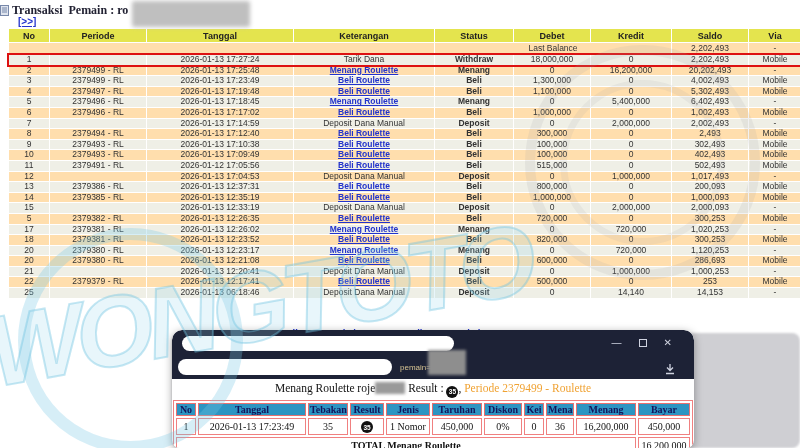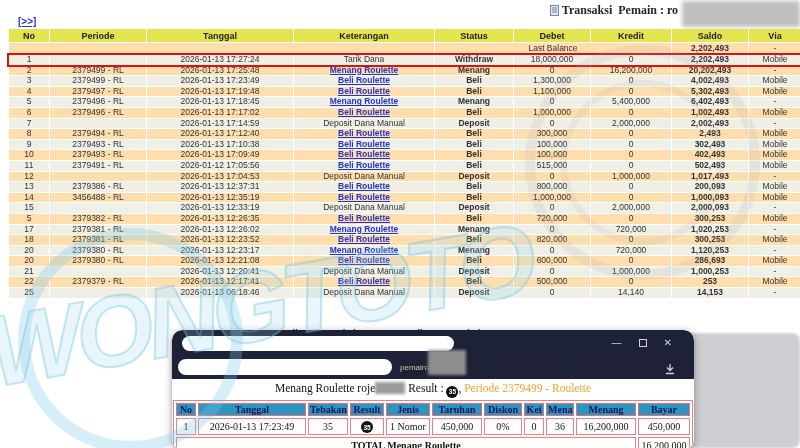--- a/index.html
+++ b/index.html
@@ -4,21 +4,21 @@
 <style>
   * { box-sizing: border-box; margin: 0; padding: 0; }
   html,body { width:800px; height:448px; }
   body {
     position: relative; overflow: hidden; background: #fff;
     font-family: "Liberation Sans", sans-serif;
   }
   
   .page-title {
     position: absolute; top: 3px; left: 0; width: 100%;
-    text-align: right; font-family: "Liberation Serif", serif;
+    text-align: left; font-family: "Liberation Serif", serif;
     font-weight: bold; font-size: 12px; color: #223;
     white-space: nowrap; z-index: 3;
   }
   .doc-icon { display:inline-block; vertical-align:-2px; margin-right:3px; }
   .blur-box {
     display: inline-block; vertical-align: top;
     background: #bfbfbf; filter: blur(2px); border-radius: 2px;
   }
   .title-blur { width: 118px; height: 26px; margin-left: 4px; margin-top: -2px; }
   .expand-link {
@@ -40,21 +40,21 @@
     font-size: 8.5px; height: 9.6px; line-height: 9.6px; padding: 0 2px;
     text-align: center; color: #333; white-space: nowrap; overflow: hidden;
   }
   tr.odd  td { background: #efefe6; }
   tr.even td { background: #ffdead; }
   tr.lastbal td { background: #ffdead; height: 11px; line-height: 11px; }
   .lb-label { font-weight: normal; color: #333; font-size: 9px; }
   tr.highlight { outline: 2px solid #dd1111; outline-offset: 0; }
   td.c-status { color: #e8431f; font-weight: bold; }
   td.c-kredit { color: #6633cc; }
-  td.c-saldo  { color: #6633cc; font-weight: bold; }
+  td.c-saldo  { color: #6633cc; font-weight: normal; }
   a.ket-link  { color: #2233cc; font-weight: bold; text-decoration: underline; cursor: pointer; }
   .old-links {
     position: absolute; top: 322px; left: 0; width: 100%; text-align: center; z-index: 2;
   }
   .old-links a {
     color: #2233cc; font-weight: bold; font-size: 9.5px;
     text-decoration: underline; margin: 0 14px; cursor: pointer;
   }
   
   .back-shade {
@@ -330,21 +330,21 @@
         <td class="c-tanggal">2026-01-13 12:37:31</td>
         <td class="c-ket"><a class="ket-link">Beli Roulette</a></td>
         <td class="c-status">Beli</td>
         <td class="c-debet">800,000</td>
         <td class="c-kredit">0</td>
         <td class="c-saldo">200,093</td>
         <td class="c-via">Mobile</td>
       </tr>
       <tr class="even">
         <td class="c-no">14</td>
-        <td class="c-periode">3456488 - RL</td>
+        <td class="c-periode">2379385 - RL</td>
         <td class="c-tanggal">2026-01-13 12:35:19</td>
         <td class="c-ket"><a class="ket-link">Beli Roulette</a></td>
         <td class="c-status">Beli</td>
         <td class="c-debet">1,000,000</td>
         <td class="c-kredit">0</td>
         <td class="c-saldo">1,000,093</td>
         <td class="c-via">Mobile</td>
       </tr>
       <tr class="odd">
         <td class="c-no">15</td>

